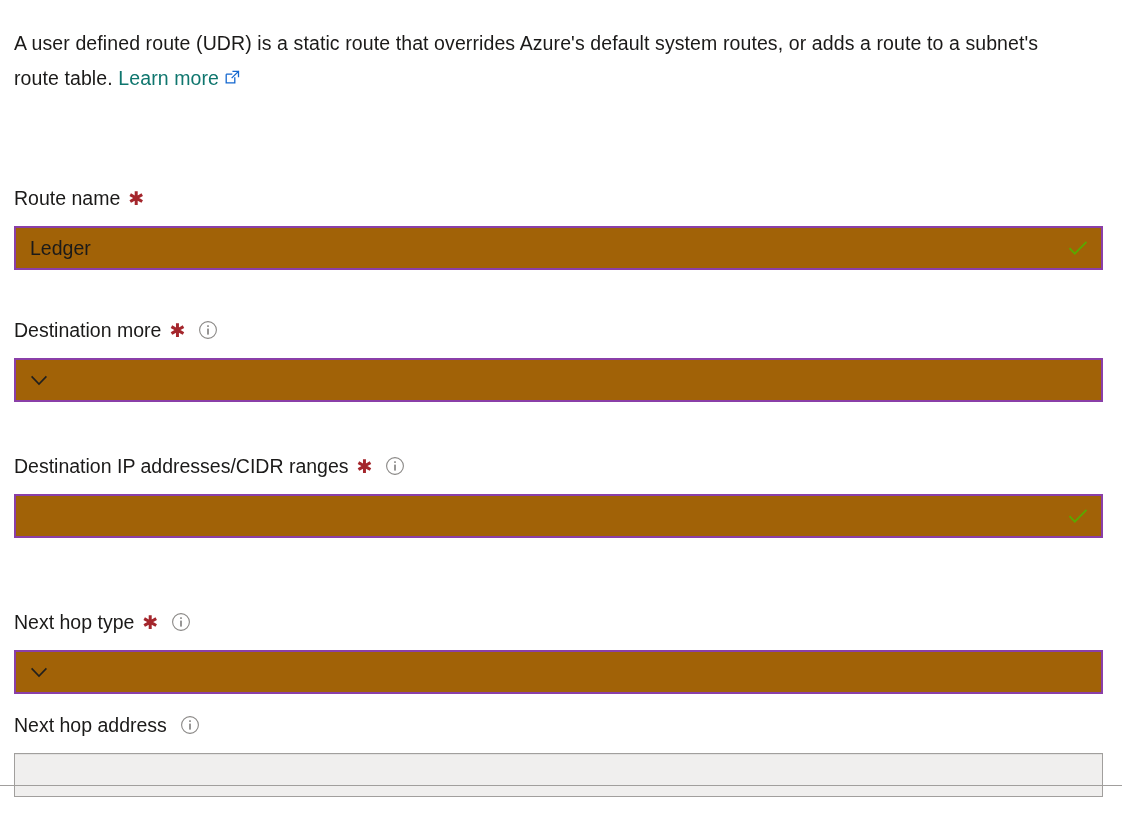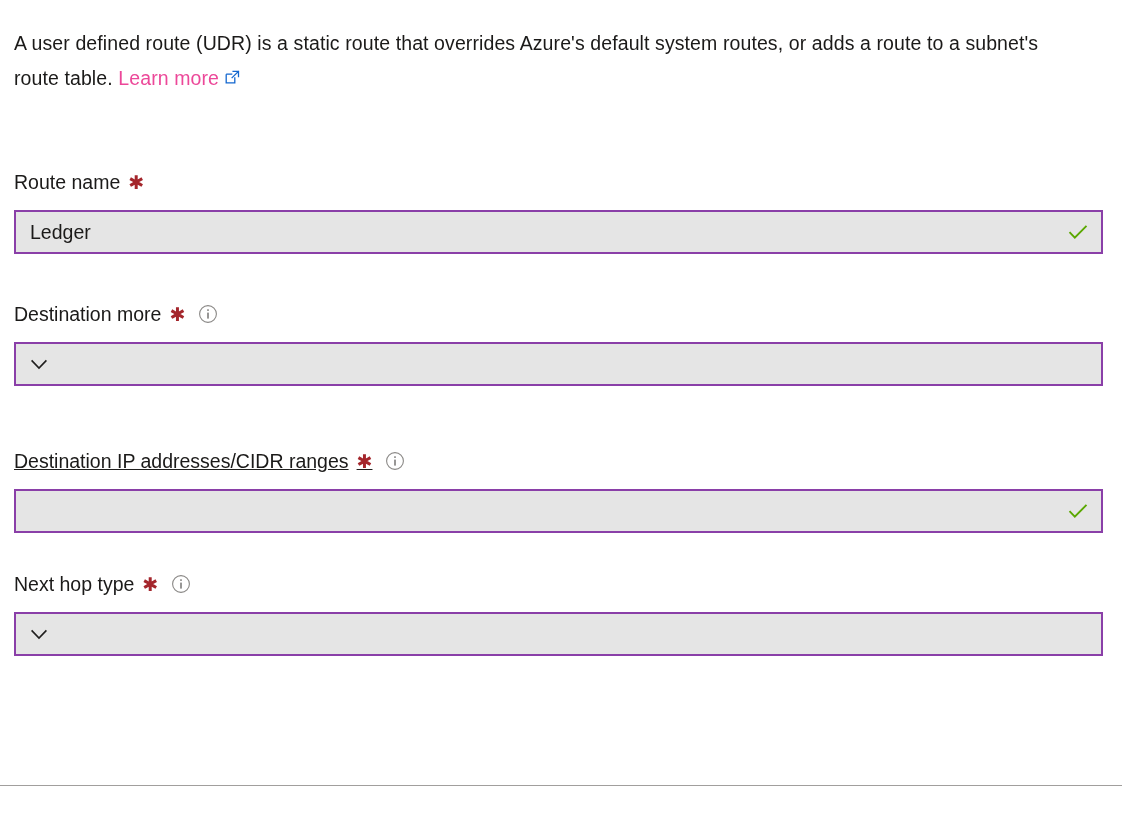--- a/index.html
+++ b/index.html
@@ -29,21 +29,21 @@
     position: absolute;
     left: 14px;
     top: 26px;
     width: 1070px;
     font-size: 19.5px;
     line-height: 35px;
     color: #1b1a19;
     letter-spacing: 0.1px;
   }
   .intro .link {
-    color: #ec4899;
+    color: #0f766e;
     text-decoration: none;
     cursor: pointer;
     white-space: nowrap;
   }
   .ext-icon {
     display: inline-block;
     vertical-align: -1px;
     margin-left: 5px;
   }
 
@@ -55,20 +55,21 @@
   }
 
   .field-label {
     font-size: 19.5px;
     line-height: 26px;
     color: #1b1a19;
     display: flex;
     align-items: center;
     height: 28px;
     white-space: nowrap;
+    margin-top: 16px;
   }
   .label-text { }
   .req-star {
     color: #a4262c;
     font-size: 19px;
     margin-left: 8px;
     line-height: 1;
     font-family: "Liberation Sans", sans-serif;
   }
   .info-icon {
@@ -76,21 +77,21 @@
     margin-left: 13px;
     vertical-align: middle;
     cursor: pointer;
   }
 
   .control {
     position: relative;
     margin-top: 14px;
     height: 44px;
     box-sizing: border-box;
-    background: #e5e5e5;
+    background: #a16207;
     border: 2px solid #8a3fa8;
     display: flex;
     align-items: center;
   }
   .control.disabled {
     background: #f0efee;
     border: 1px solid #a19f9d;
     box-shadow: inset 0 1px 0 rgba(0,0,0,0.05);
   }
 
@@ -117,22 +118,22 @@
     height: 100%;
     display: flex;
     align-items: center;
     justify-content: center;
   }
   .adornment.clickable { cursor: pointer; }
 
   
   #field-route-name      { top: 168px; }
   #field-destination-type{ top: 300px; }
-  #field-destination-ips { top: 447px; text-decoration: underline; }
-  #field-next-hop-type   { top: 570px; }
+  #field-destination-ips { top: 436px; }
+  #field-next-hop-type   { top: 592px; }
   #field-next-hop-address{ top: 695px; }
 
   .bottom-rule {
     position: absolute;
     left: 0;
     top: 785px;
     width: 1122px;
     height: 1px;
     background: #a19f9d;
   }
@@ -222,16 +223,31 @@
     </div>
     <div class="control">
       <span class="adornment clickable">
         <svg width="26" height="26" viewBox="0 0 26 26" fill="none" xmlns="http://www.w3.org/2000/svg">
           <path d="M5.6 9.4L13 17L20.4 9.4" stroke="#201f1e" stroke-width="1.6" fill="none" stroke-linecap="butt" stroke-linejoin="miter"></path>
         </svg>
       </span>
     </div>
   </div>
 
+  <div class="field" id="field-next-hop-address">
+    <div class="field-label">
+      <span class="label-text">Next hop address</span>
+      <span class="info-icon">
+        <svg width="20" height="20" viewBox="0 0 20 20" fill="none" xmlns="http://www.w3.org/2000/svg">
+          <circle cx="10" cy="10" r="8.4" stroke="#8a8886" stroke-width="1.1" fill="none"></circle>
+          <rect x="9.35" y="8.6" width="1.3" height="6" fill="#605e5c"></rect>
+          <rect x="9.35" y="5.3" width="1.3" height="1.6" fill="#605e5c"></rect>
+        </svg>
+      </span>
+    </div>
+    <div class="control disabled">
+      <input type="text" disabled="" value="" style="">
+    </div>
+  </div>
 
   <div class="bottom-rule"></div>
 
 </div>
 
 </body></html>

